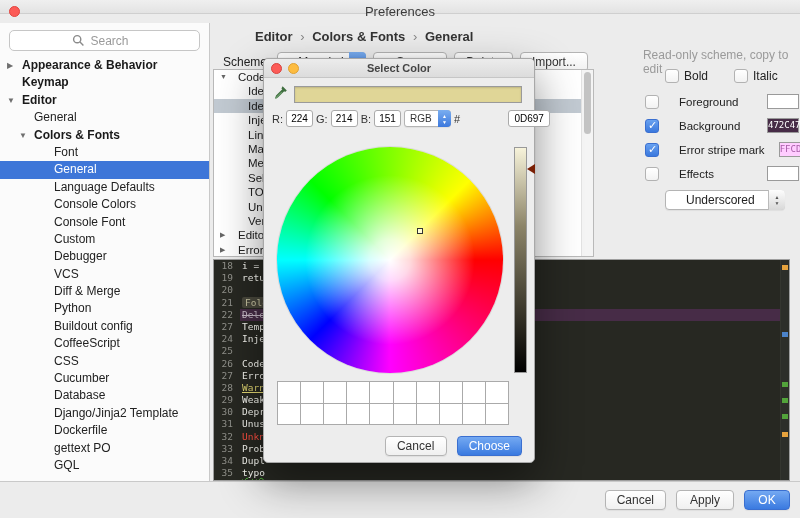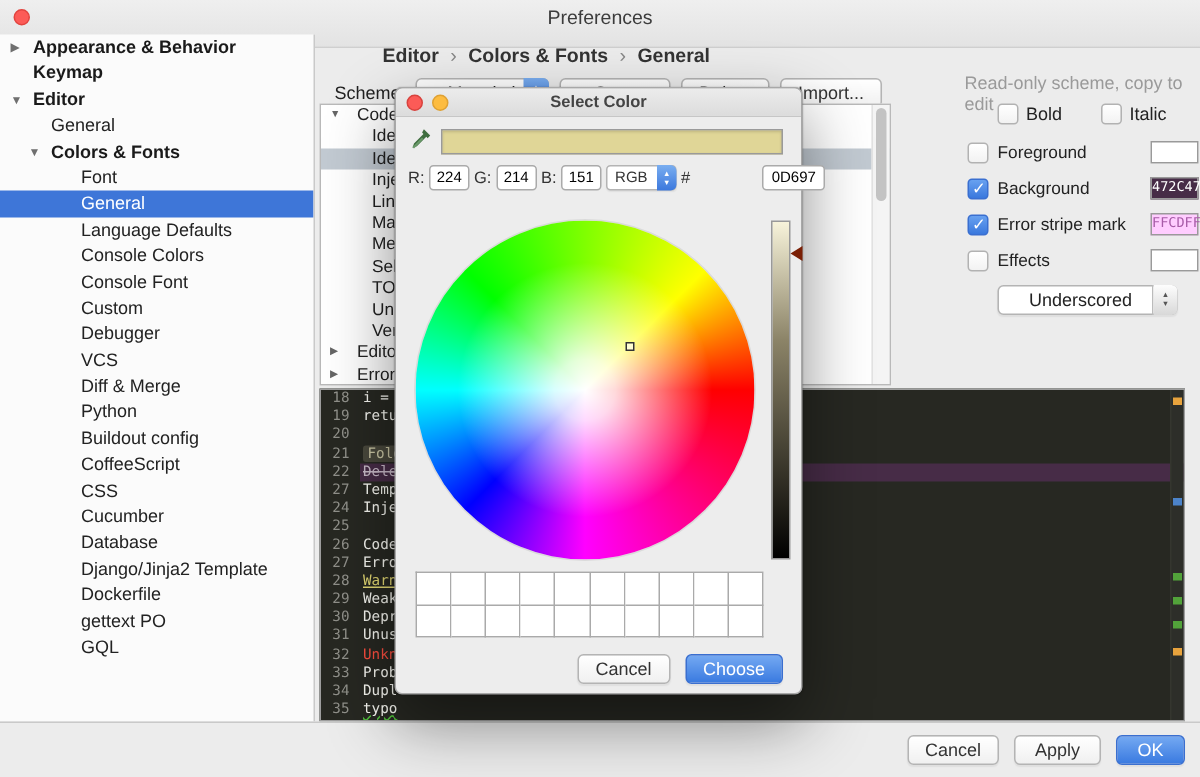--- a/index.html
+++ b/index.html
@@ -5,21 +5,21 @@
   * { box-sizing: border-box; margin: 0; padding: 0; }
   html, body { width: 800px; height: 518px; }
   body {
     font-family: "Liberation Sans", "DejaVu Sans", sans-serif;
     font-size: 12px; color: #222; background: #ececec;
     overflow: hidden; position: relative;
   }
   .window { position: absolute; inset: 0; }
 
   
-  .titlebar { position: absolute; left:0; top:0; right:0; height:32px;
+  .titlebar { position: absolute; left:0; top:0; right:0; height:14px;
     background: linear-gradient(#efefef,#e3e3e3); border-bottom:1px solid #cfcfcf; }
   .titlebar .title { position:absolute; left:0; right:0; top:4px; text-align:center;
     font-size:13px; color:#3c3c3c; }
   .traffic { position:absolute; top:6px; width:11px; height:11px; border-radius:50%; }
   .t-red { left:9px; background:#fc5b57; border:1px solid #e2443f; }
 
   
   .sidebar { position:absolute; left:0; top:23px; width:210px; bottom:37px;
     background:#fbfbfb; border-right:1px solid #c9c9c9; overflow:hidden; }
   .search-wrap { margin:7px 9px 6px 9px; position:relative; }
@@ -77,21 +77,21 @@
 
   
   .attrs { position:absolute; left:434px; top:46px; width:154px; }
   .attr-toprow { display:flex; gap:26px; padding-left:20px; margin-bottom:11px; }
   .attr-check { display:flex; align-items:center; gap:5px; }
   .checkbox { width:14px; height:14px; border:1px solid #b2b2b2; border-radius:3px;
     background:linear-gradient(#fff,#f2f2f2); position:relative; flex:0 0 auto; }
   .checkbox.checked { background:linear-gradient(#68a1f0,#3a78dd); border-color:#3a6fd0; }
   .checkbox.checked::after { content:"✓"; position:absolute; left:2px; top:-1px;
     color:#fff; font-size:11px; font-weight:bold; }
-  .attr-row { display:flex; align-items:center; margin-bottom:9px; }
+  .attr-row { display:flex; align-items:center; margin-bottom:9px;gap:14px; }
   .attr-label { flex:1; padding-left:6px; font-size:11.5px; white-space:nowrap; }
   .swatch { width:32px; height:15px; border:1px solid #9a9a9a; flex:0 0 auto;
     font-family:"DejaVu Sans Mono", monospace; font-size:9px; line-height:13px; text-align:center; }
   .effects-select { margin:6px 0 0 20px; width:120px; }
 
   
   .preview { position:absolute; left:2px; top:236px; right:10px; height:222px;
     background:#272822; border:1px solid #9e9e9e; overflow:hidden;
     font-family:"DejaVu Sans Mono", "Liberation Mono", monospace; font-size:9.5px; }
   .pline { display:flex; height:12.2px; line-height:12.2px; white-space:pre; }
@@ -160,20 +160,29 @@
 <body>
 
 <div class="window">
 
   <div class="titlebar">
     <span class="traffic t-red"></span>
     <div class="title">Preferences</div>
   </div>
 
   <div class="sidebar">
+    <div class="search-wrap">
+      <span class="search-icon">
+        <svg viewBox="0 0 13 13" width="13" height="13">
+            <circle cx="5.2" cy="5.2" r="3.6" fill="none" stroke="#8a8a8a" stroke-width="1.4"></circle>
+            <line x1="8" y1="8" x2="11.4" y2="11.4" stroke="#8a8a8a" stroke-width="1.4"></line>
+          </svg>
+      </span>
+      <input class="search-input" type="text" placeholder="Search" style="">
+    </div>
     <div class="side-list">
         <div class="side-item ind-0 bold">
     <span class="arrow">▶</span>
     <span class="lbl">Appearance &amp; Behavior</span>
   </div>
         <div class="side-item ind-0 bold">
     <span class="arrow"></span>
     <span class="lbl">Keymap</span>
   </div>
         <div class="side-item ind-0 bold">

